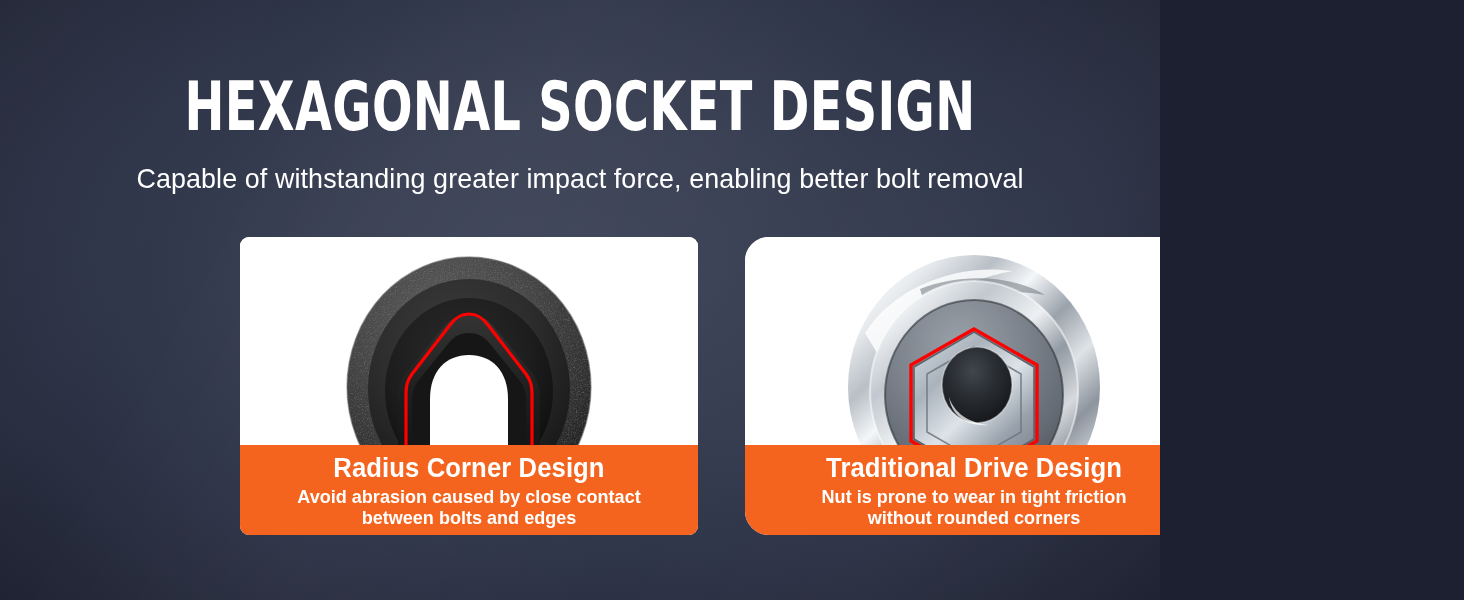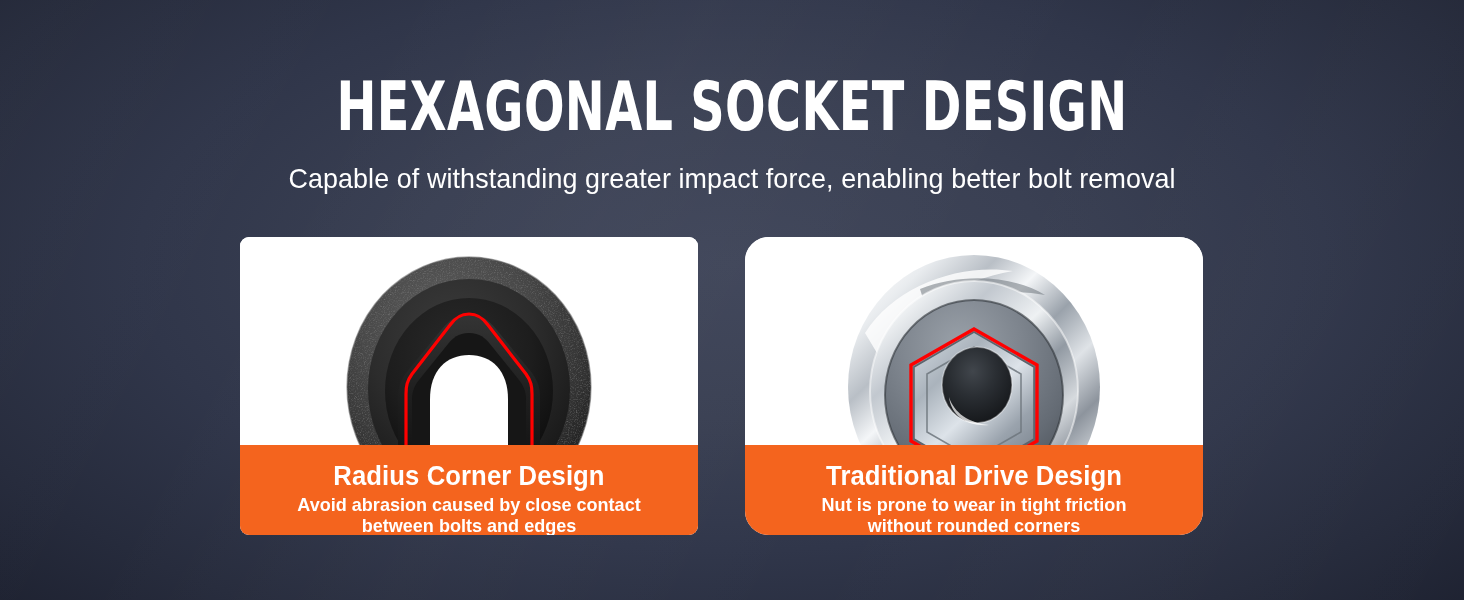--- a/index.html
+++ b/index.html
@@ -2,21 +2,21 @@
 <html><head>
 <meta charset="utf-8">
 <style>
   html, body {
     margin: 0;
     padding: 0;
     background: #1c2030;
   }
   .banner {
     position: relative;
-    width: 1464px;
+    width: 1160px;
     height: 600px;
     overflow: hidden;
     font-family: "Liberation Sans", sans-serif;
     background:
       radial-gradient(ellipse 78% 92% at 50% 44%,
         #40465a 0%,
         #3a4053 28%,
         #30364a 52%,
         #262b3c 74%,
         #1e2231 90%,
@@ -98,21 +98,21 @@
   .caption {
     position: absolute;
     left: 0;
     top: 208px;
     width: 100%;
     height: 90px;
     background: #f4641e;
     color: #ffffff;
     text-align: center;
     box-sizing: border-box;
-    padding-top: 15px;
+    padding-top: 7px;
   }
   .caption-title {
     font-size: 27px;
     line-height: 32px;
     font-weight: 700;
     letter-spacing: 0.1px;
     transform: scaleX(0.95);
     transform-origin: 50% 50%;
     white-space: nowrap;
   }

